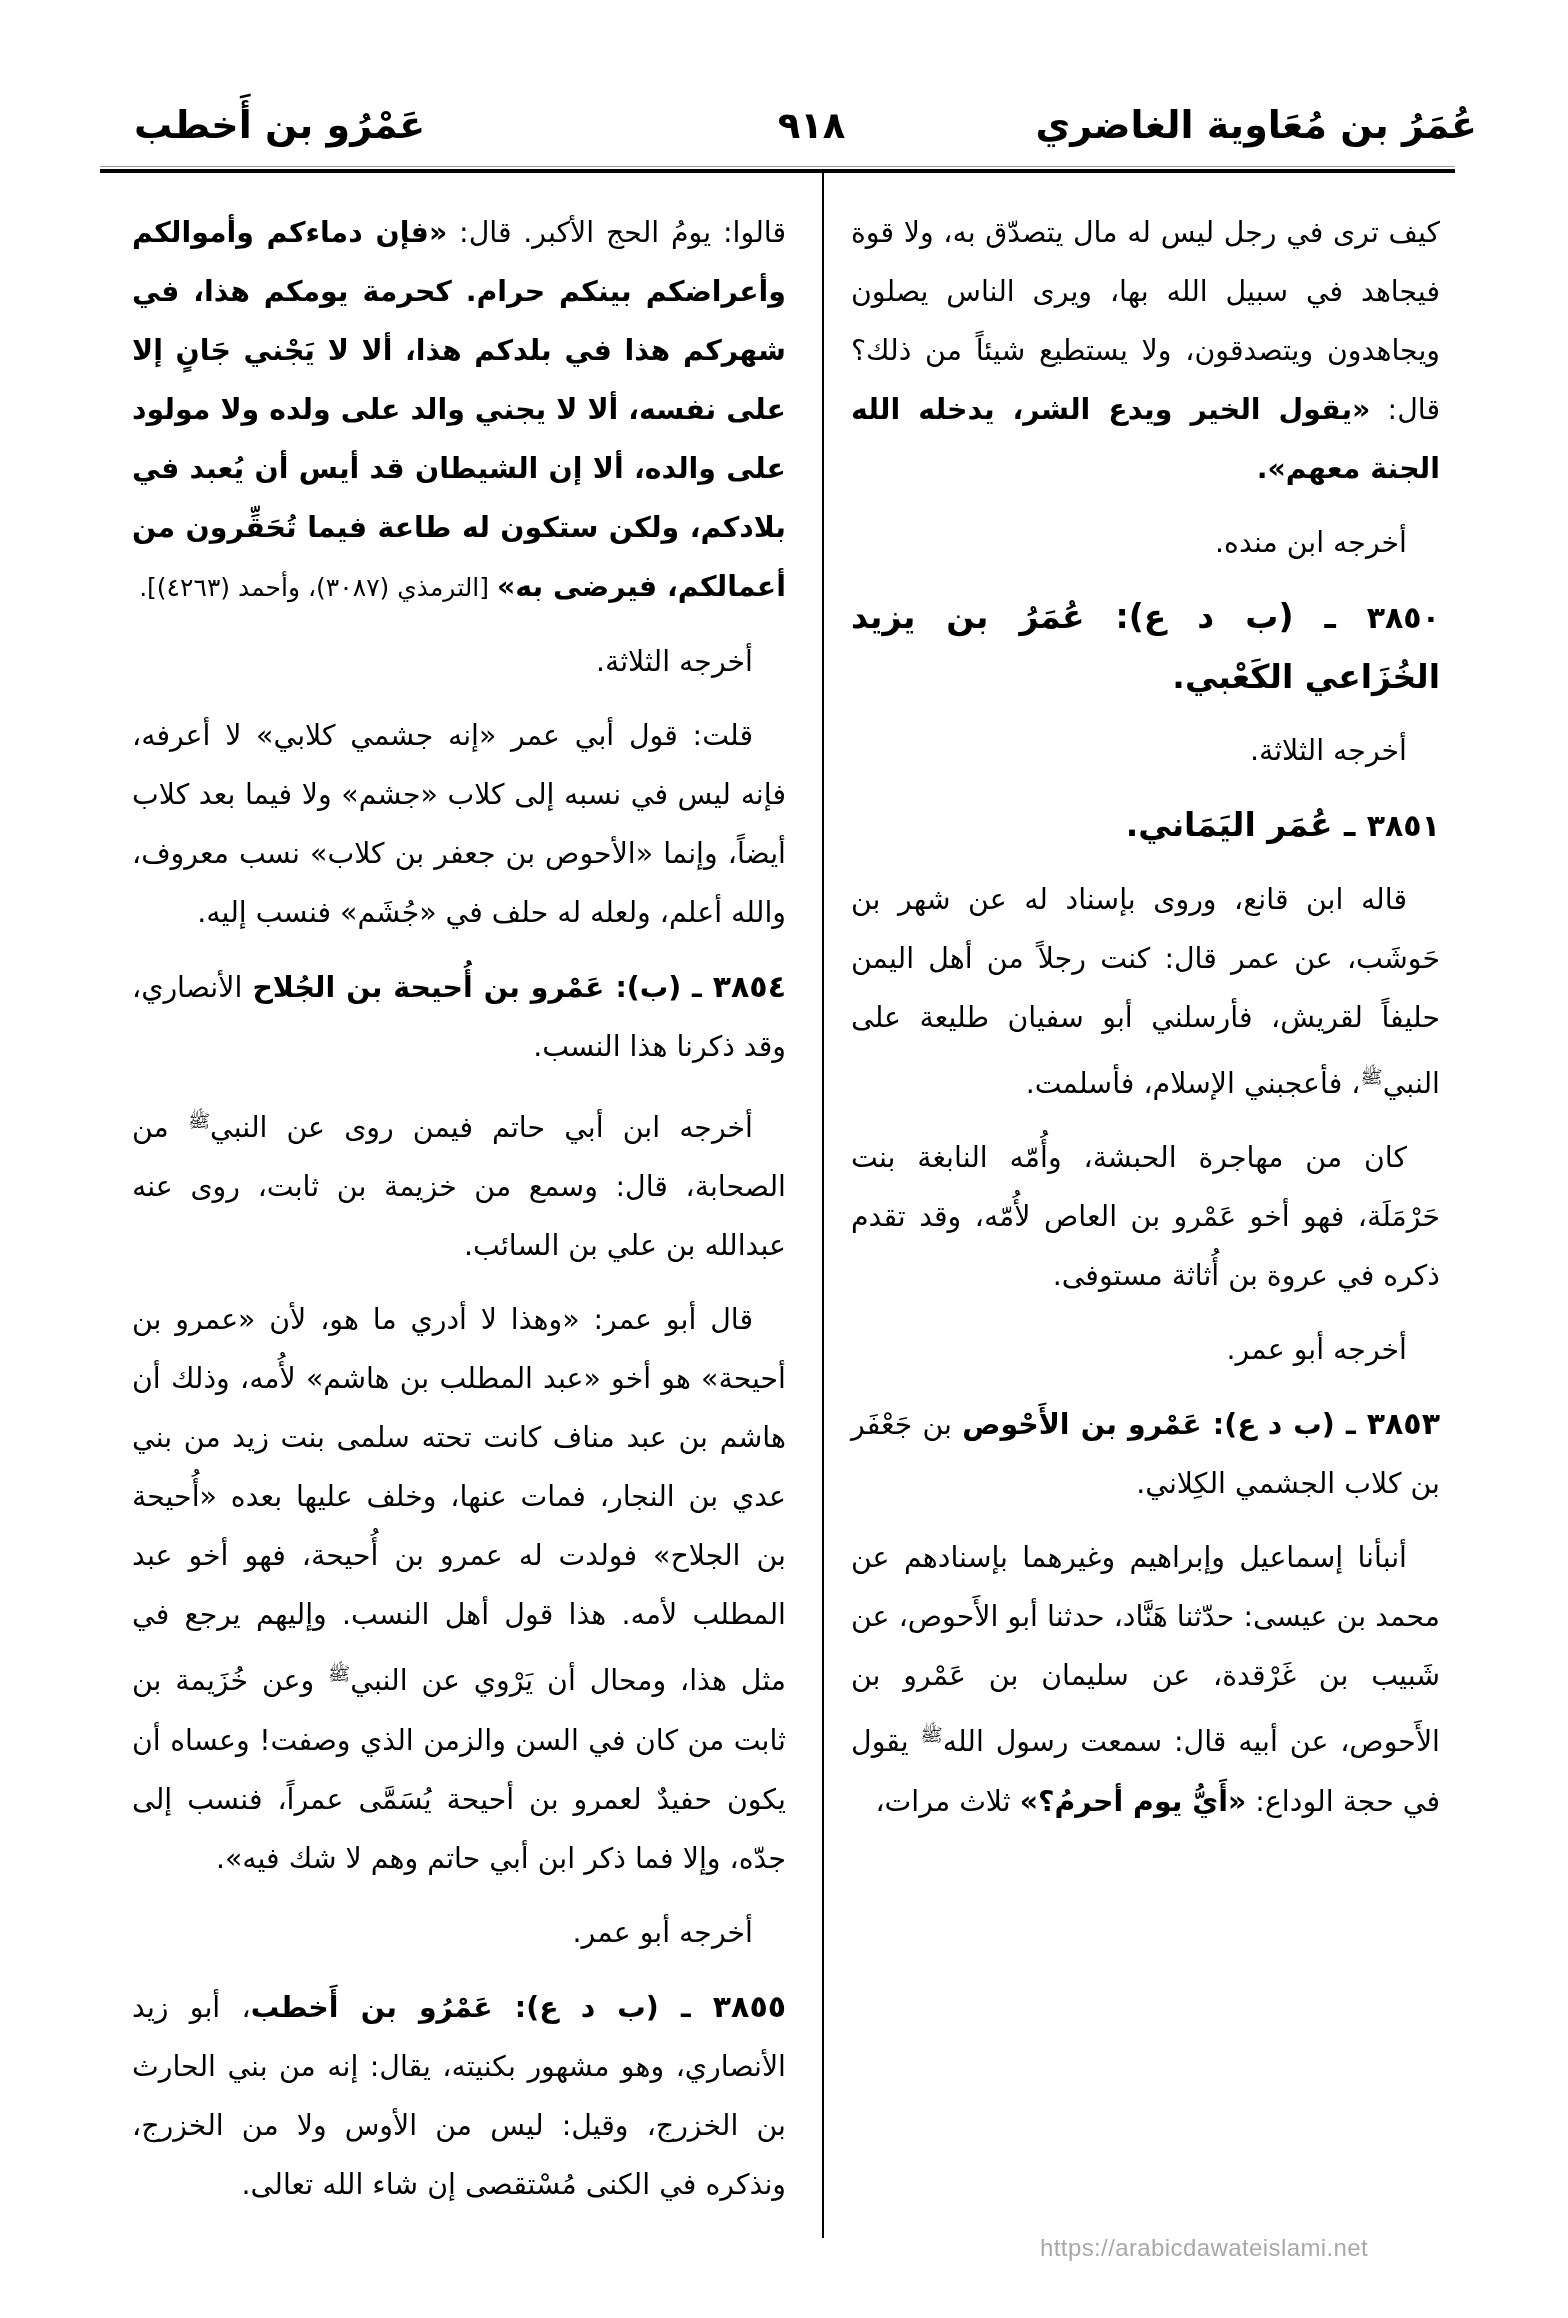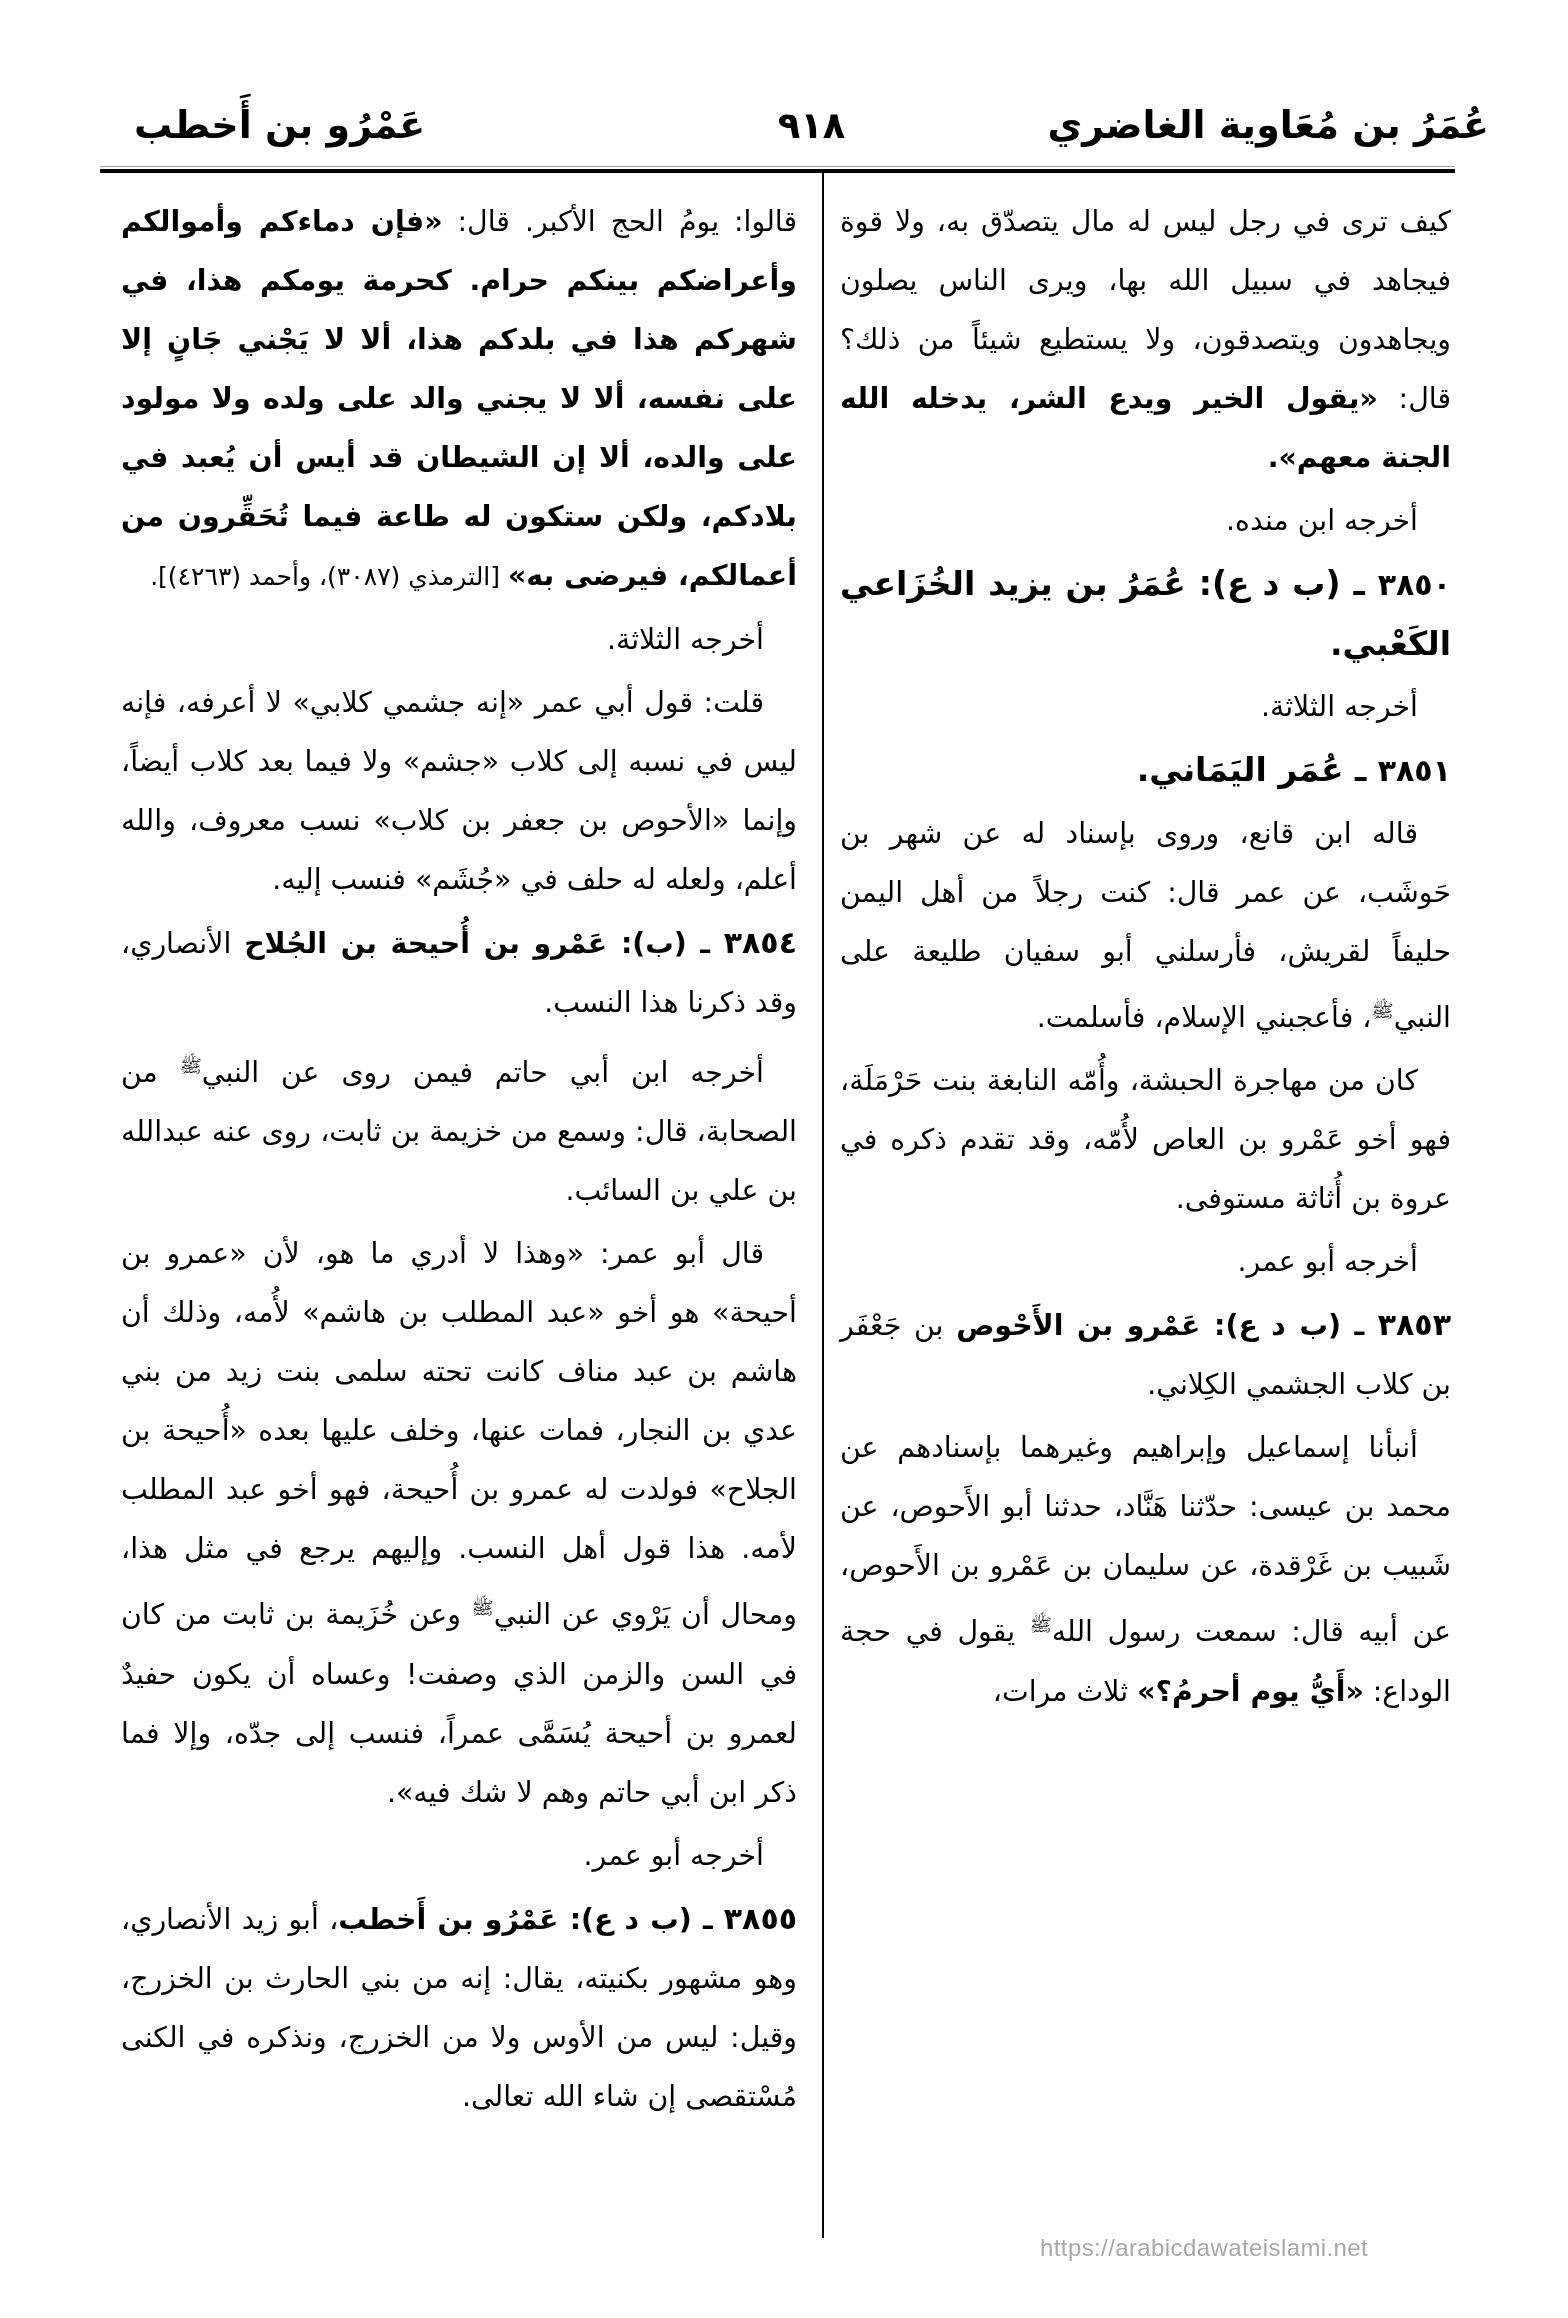--- a/index.html
+++ b/index.html
@@ -7,21 +7,21 @@
       width: 1569px; height: 2319px; position: relative; overflow: hidden;
       font-family: "DejaVu Sans", sans-serif; color: #000;
     }
     .page-header {
       position: absolute; left: 134px; top: 92px; width: 1355px; height: 67px;
     }
     .hdr-right, .hdr-center, .hdr-left {
       position: absolute; top: 0; font-weight: bold; font-size: 38px; direction: rtl;
       font-family: "DejaVu Sans", sans-serif; line-height: 67px;
     }
-    .hdr-right { right: 0; }
+    .hdr-right { right: 12px; }
     .hdr-center { left: 50%; transform: translateX(-50%); font-size: 37px; }
     .hdr-left { left: 0; }
     .header-rule {
       position: absolute; left: 100px; top: 169px; width: 1355px; height: 0;
       border-top: 4.2px solid #000;
     }
     .header-rule-thin {
       position: absolute; left: 100px; top: 166px; width: 1355px; height: 0;
       border-top: 0.8px solid #999;
     }
@@ -29,21 +29,21 @@
       position: absolute; left: 822px; top: 173px; width: 0; height: 2065px;
       border-left: 2.5px solid #000;
     }
     .column {
       position: absolute; top: 188px; direction: rtl; text-align: justify;
       font-size: 28.4px; line-height: 59px;
       font-family: "DejaVu Sans", sans-serif;
     }
     .col-right { left: 836px; width: 619px; }
     .col-left { left: 117px; width: 684px; }
-    .para { margin: 4px; text-indent: 0; }
+    .para { margin: 15px; text-indent: 0; }
     .para.indent { text-indent: 33px; }
     .bold { font-weight: bold; }
     .entry-head { font-weight: bold; font-size: 33px; }
     .entry-num { font-weight: bold; font-size: 30px; }
     .entry-name { font-weight: bold; }
     .ref { font-size: 25px; }
     .pbuh { font-size: 18.4px; vertical-align: super; }
     .watermark {
       position: absolute; left: 1040px; top: 2234px; font-size: 24px; color: #a8a8a8;
       font-family: "Liberation Sans", sans-serif; direction: ltr; letter-spacing: 0.4px;

